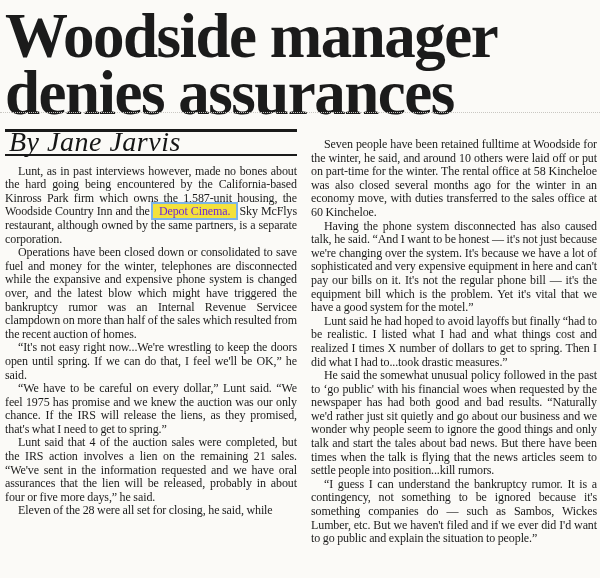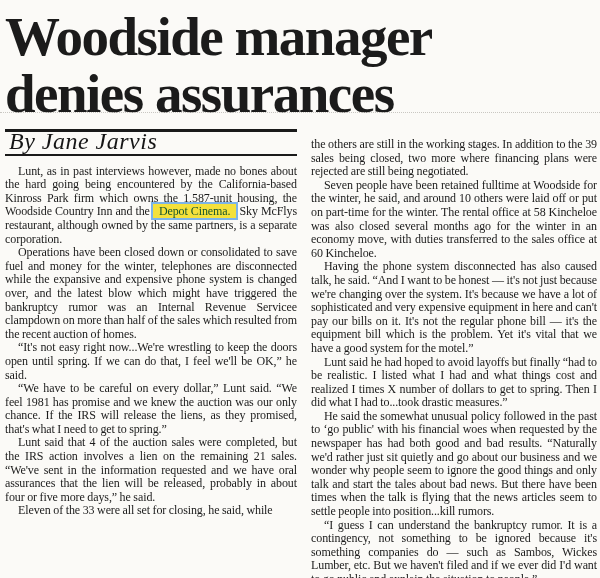--- a/index.html
+++ b/index.html
@@ -16,54 +16,54 @@
   }
   
   .scan-line {
     position: absolute;
     left: 0; right: 0; top: 112px;
     border-top: 1px dotted #c9c7c2;
   }
   .headline {
     font-family: "Liberation Serif", serif;
     font-weight: 700;
-    font-size: 55px;
+    font-size: 63px;
     line-height: 57px;
     letter-spacing: -1.5px;
     color: var(--ink, #141414);
     padding-top: 6px;
   }
   .headline .hl-line { display: block; white-space: nowrap; }
   .cols {
     display: flex;
     margin-top: 7px;
   }
   .col { font-size: 12px; line-height: 13.6px; text-align: justify; }
   .col-left { width: 292px; flex: none; }
   .col-right { width: 286px; flex: none; margin-left: 14px; padding-top: 9px; }
   .rule-top { height: 3px; background: #1a1a1a; }
   .rule-bottom { height: 2px; background: #1a1a1a; }
   .byline {
     font-style: italic;
-    font-size: 24px;
+    font-size: 28px;
     letter-spacing: 0.5px;
     padding: 3px 0 5px 4px;
     color: #161616;
   }
   .byline-block { margin-bottom: 9px; }
   .col p {
     text-indent: 13px;
     word-spacing: -0.3px;
     letter-spacing: -0.1px;
   }
   .col p.cont { text-indent: 0; }
   .hl {
     background: var(--highlight-bg, #f4e13b);
     box-shadow: 0 0 0 2px var(--highlight-border, #7cb4e8);
-    color: #14532d;
+    color: #6d28d9;
     padding: 0 6px;
   }
 </style>
 </head>
 <body>
 
 <div class="page">
   <div class="scan-line"></div>
 
   <h1 class="headline">
@@ -75,27 +75,26 @@
 
     <div class="col col-left">
       <div class="byline-block">
         <div class="rule-top"></div>
         <div class="byline">By Jane Jarvis</div>
         <div class="rule-bottom"></div>
       </div>
       <p><span>Lunt, as in past interviews however, made no bones about the hard going being encountered by the California-based Kinross Park firm which owns the 1,587-unit housing, the Woodside Country Inn and the </span><mark class="hl">Depot Cinema.</mark><span> Sky McFlys restaurant, although owned by the same partners, is a separate corporation.</span></p>
       <p>Operations have been closed down or consolidated to save fuel and money for the winter, telephones are disconnected while the expansive and expensive phone system is changed over, and the latest blow which might have triggered the bankruptcy rumor was an Internal Revenue Servicee clampdown on more than half of the sales which resulted from the recent auction of homes.</p>
       <p>“It's not easy right now...We're wrestling to keep the doors open until spring. If we can do that, I feel we'll be OK,” he said.</p>
-      <p>“We have to be careful on every dollar,” Lunt said. “We feel 1981 has promise and we knew the auction was our only chance. If the IRS will release the liens, as they promised, that's what I need to get to spring.”</p>
+      <p>“We have to be careful on every dollar,” Lunt said. “We feel 1975 has promise and we knew the auction was our only chance. If the IRS will release the liens, as they promised, that's what I need to get to spring.”</p>
       <p>Lunt said that 4 of the auction sales were completed, but the IRS action involves a lien on the remaining 21 sales. “We've sent in the information requested and we have oral assurances that the lien will be released, probably in about four or five more days,” he said.</p>
-      <p>Eleven of the 33 were all set for closing, he said, while</p>
+      <p>Eleven of the 28 were all set for closing, he said, while</p>
     </div>
 
     <div class="col col-right">
-      <p class="cont">the others are still in the working stages. In addition to the 39 sales being closed, two more where financing plans were rejected are still being negotiated.</p>
       <p>Seven people have been retained fulltime at Woodside for the winter, he said, and around 10 others were laid off or put on part-time for the winter. The rental office at 58 Kincheloe was also closed several months ago for the winter in an economy move, with duties transferred to the sales office at 60 Kincheloe.</p>
       <p>Having the phone system disconnected has also caused talk, he said. “And I want to be honest — it's not just because we're changing over the system. It's because we have a lot of sophisticated and very expensive equipment in here and can't pay our bills on it. It's not the regular phone bill — it's the equipment bill which is the problem. Yet it's vital that we have a good system for the motel.”</p>
       <p>Lunt said he had hoped to avoid layoffs but finally “had to be realistic. I listed what I had and what things cost and realized I times X number of dollars to get to spring. Then I did what I had to...took drastic measures.”</p>
       <p>He said the somewhat unusual policy followed in the past to ‘go public' with his financial woes when requested by the newspaper has had both good and bad results. “Naturally we'd rather just sit quietly and go about our business and we wonder why people seem to ignore the good things and only talk and start the tales about bad news. But there have been times when the talk is flying that the news articles seem to settle people into position...kill rumors.</p>
       <p>“I guess I can understand the bankruptcy rumor. It is a contingency, not something to be ignored because it's something companies do — such as Sambos, Wickes Lumber, etc. But we haven't filed and if we ever did I'd want to go public and explain the situation to people.”</p>
     </div>
 
   </div>
 </div>
 

